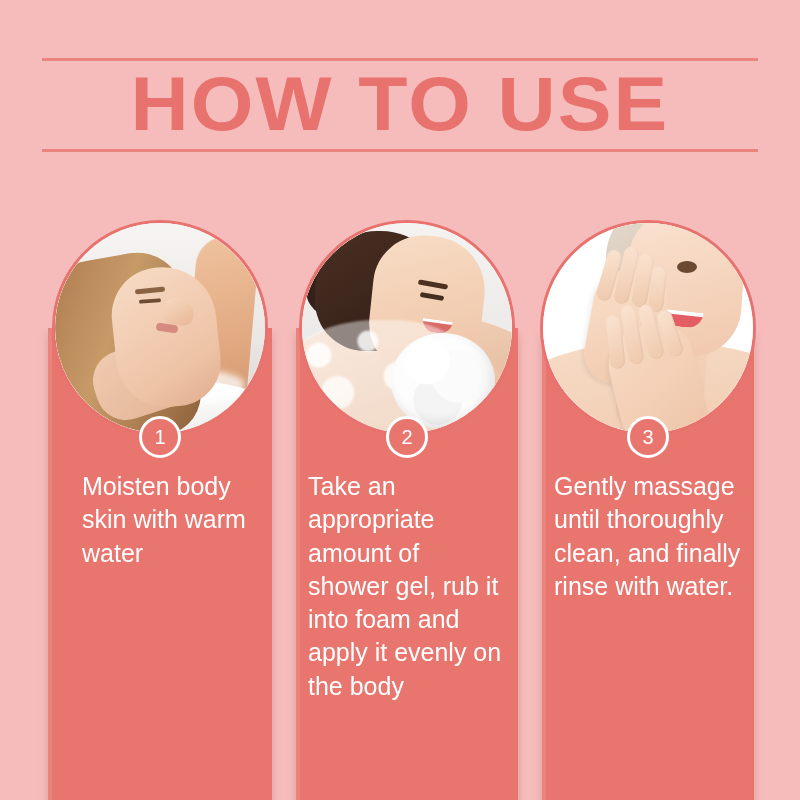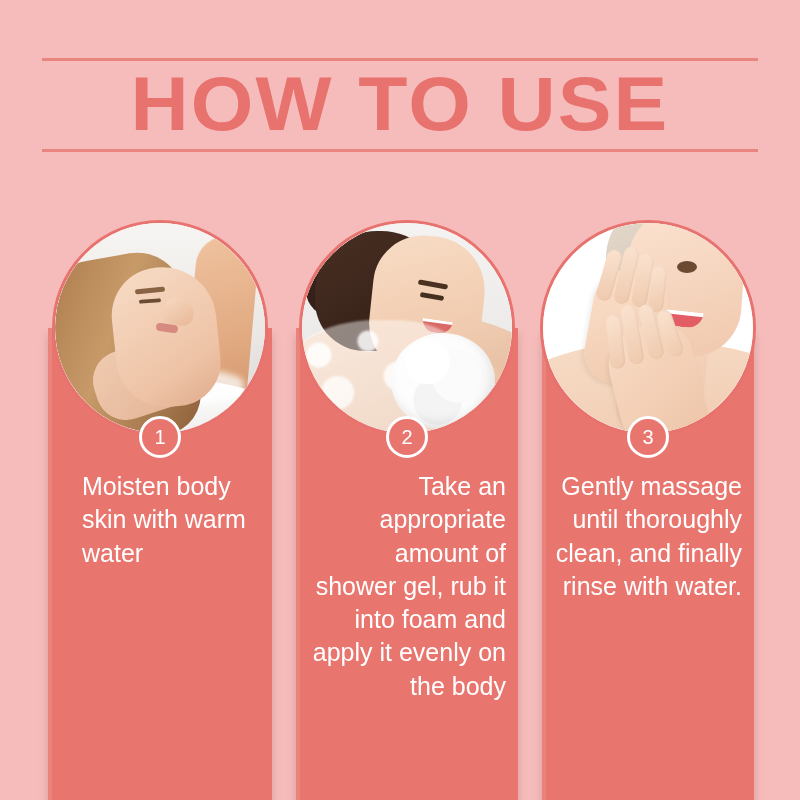--- a/index.html
+++ b/index.html
@@ -124,21 +124,21 @@
   
   .caption{
     position:absolute;
     left:0;
     top:250px;
     width:100%;
     padding:0 12px;
     color:#ffffff;
     font-size:25px;
     line-height:1.33;
-    text-align:right;
+    text-align:left;
     z-index:3;
     font-weight:normal;
   }
   .step-1 .caption{ text-align:left; padding-left:34px; padding-right:20px; }
 
   
   .scene{ position:absolute; inset:0; }
 
   
   .s1-bg{

